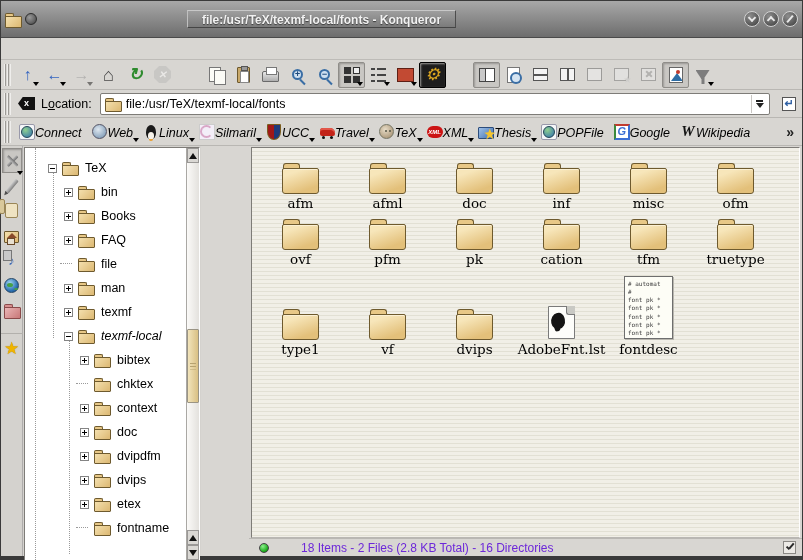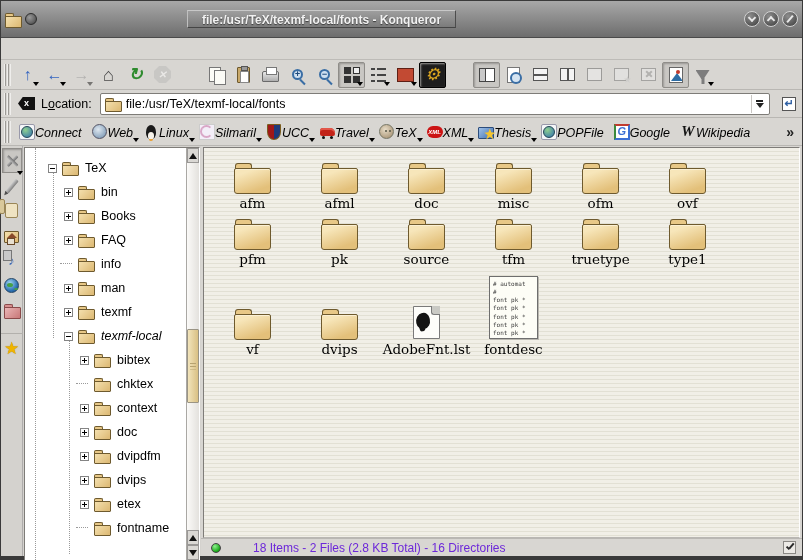--- a/index.html
+++ b/index.html
@@ -242,21 +242,21 @@
   .arr-up { width:0; height:0; border-left:4px solid transparent; border-right:4px solid transparent; border-bottom:6px solid #111; }
   .arr-dn { width:0; height:0; border-left:4px solid transparent; border-right:4px solid transparent; border-top:6px solid #111; }
   .strack { flex:1; position:relative; background:linear-gradient(90deg,#fbfaf8,#e3e1dd); }
   .sthumb { position:absolute; left:0; right:0; top:166px; height:74px;
        background:linear-gradient(90deg,#f2e4bb,#d9c084); border:1px solid #9a9484; border-radius:1px; }
   .sthumb::before { content:''; position:absolute; left:2px; right:2px; top:50%; height:7px; transform:translateY(-50%);
        background:repeating-linear-gradient(180deg,#b7a370 0 1px,transparent 1px 3px); }
   .sidebar-bottom { flex:1; }
 
   
-  .maincol { flex:1; display:flex; flex-direction:column; min-width:0; }
+  .maincol { flex:1; display:flex; flex-direction:column; min-width:0;padding-left:48px; }
   .mainview { flex:1; margin:1px 2px 0 2px;
        border-top:1px solid #7e7c78; border-left:1px solid #7e7c78;
        border-right:1px solid #fdfdfd; border-bottom:1px solid #b9b7b3;
        background:repeating-linear-gradient(180deg,#f1efe7 0 3px,#e2e0d4 3px 4px);
        overflow:hidden; position:relative; }
   .files { display:grid; grid-template-columns:repeat(6,87px); grid-template-rows:57px 56px 90px;
        padding:6px 0 0 5px; }
   .fcell { display:flex; flex-direction:column; align-items:center; justify-content:flex-end; gap:3px; }
   .flabel { font-family:"DejaVu Serif","Liberation Serif",serif; font-size:13.5px; color:#000;
        line-height:1.1; white-space:nowrap; }
@@ -636,21 +636,21 @@
                 <span class="tlabel">Books</span>
               </div><div class="trow lvl1">
                 <span class="selbg"></span>
                 <span class="exp exp-plus"></span>
                 <span class="fo-s"></span>
                 <span class="tlabel">FAQ</span>
               </div><div class="trow lvl1">
                 <span class="selbg"></span>
                 <span class="exp exp-none"></span>
                 <span class="fo-s"></span>
-                <span class="tlabel">info</span>
+                <span class="tlabel">file</span>
               </div><div class="trow lvl1">
                 <span class="selbg"></span>
                 <span class="exp exp-plus"></span>
                 <span class="fo-s"></span>
                 <span class="tlabel">man</span>
               </div><div class="trow lvl1">
                 <span class="selbg"></span>
                 <span class="exp exp-plus"></span>
                 <span class="fo-s"></span>
                 <span class="tlabel">texmf</span>
@@ -734,20 +734,25 @@
               <span class="flabel">afml</span>
             </div>
             <div class="fcell kind-folder">
               <span class="fo icon-folder"></span>
 
               <span class="flabel">doc</span>
             </div>
             <div class="fcell kind-folder">
               <span class="fo icon-folder"></span>
 
+              <span class="flabel">inf</span>
+            </div>
+            <div class="fcell kind-folder">
+              <span class="fo icon-folder"></span>
+
               <span class="flabel">misc</span>
             </div>
             <div class="fcell kind-folder">
               <span class="fo icon-folder"></span>
 
               <span class="flabel">ofm</span>
             </div>
             <div class="fcell kind-folder">
               <span class="fo icon-folder"></span>
 
@@ -759,21 +764,21 @@
               <span class="flabel">pfm</span>
             </div>
             <div class="fcell kind-folder">
               <span class="fo icon-folder"></span>
 
               <span class="flabel">pk</span>
             </div>
             <div class="fcell kind-folder">
               <span class="fo icon-folder"></span>
 
-              <span class="flabel">source</span>
+              <span class="flabel">cation</span>
             </div>
             <div class="fcell kind-folder">
               <span class="fo icon-folder"></span>
 
               <span class="flabel">tfm</span>
             </div>
             <div class="fcell kind-folder">
               <span class="fo icon-folder"></span>
 
               <span class="flabel">truetype</span>

